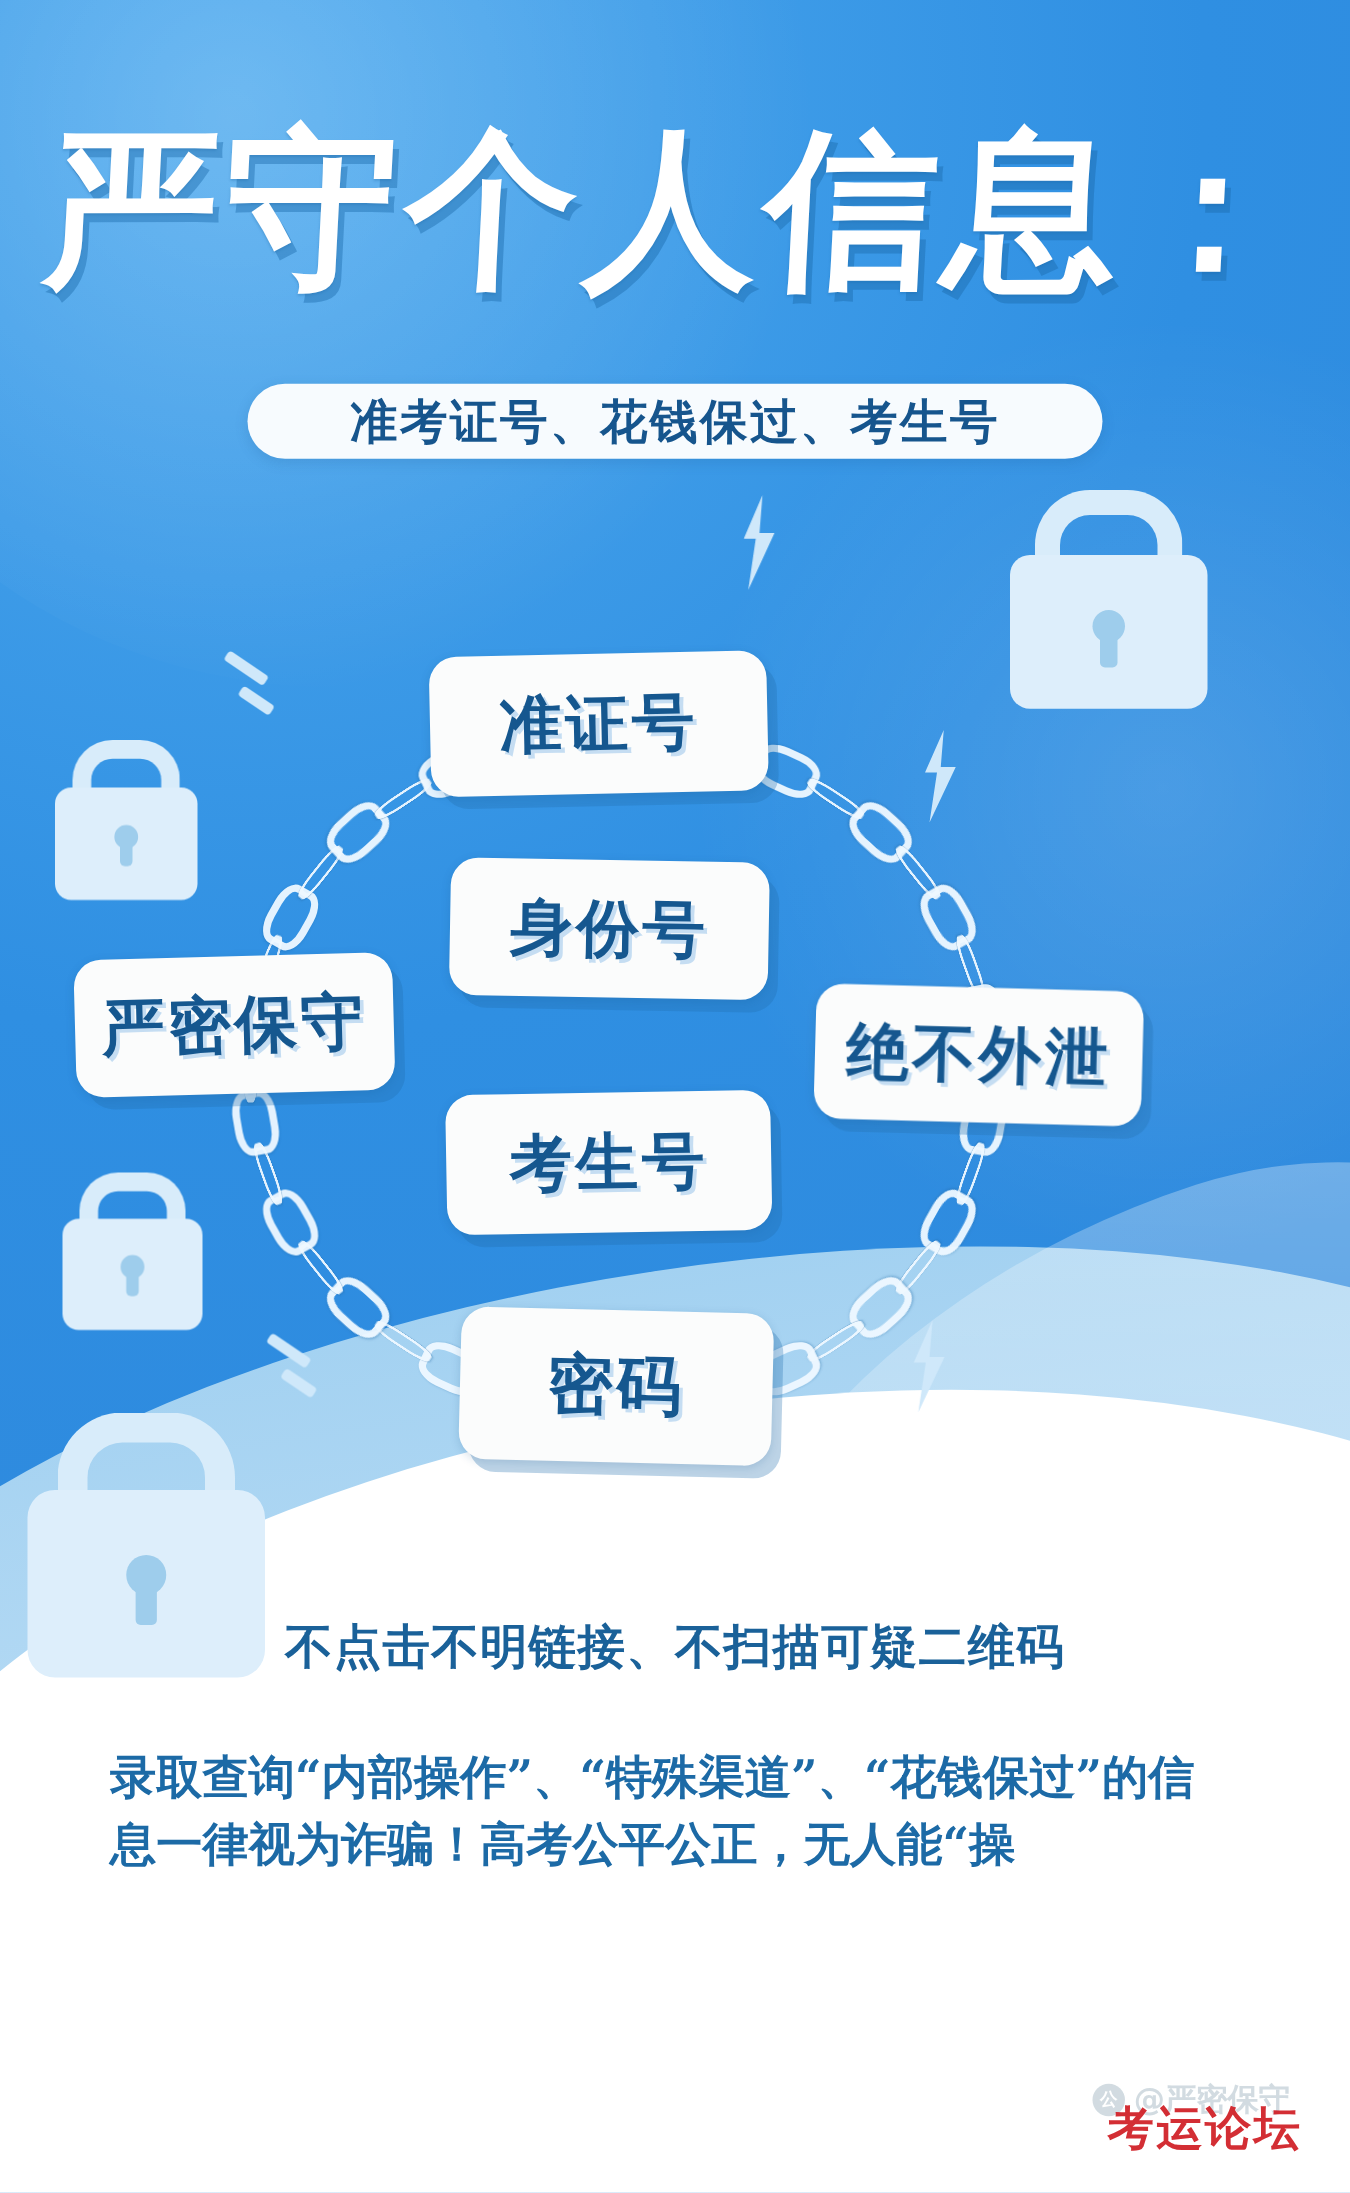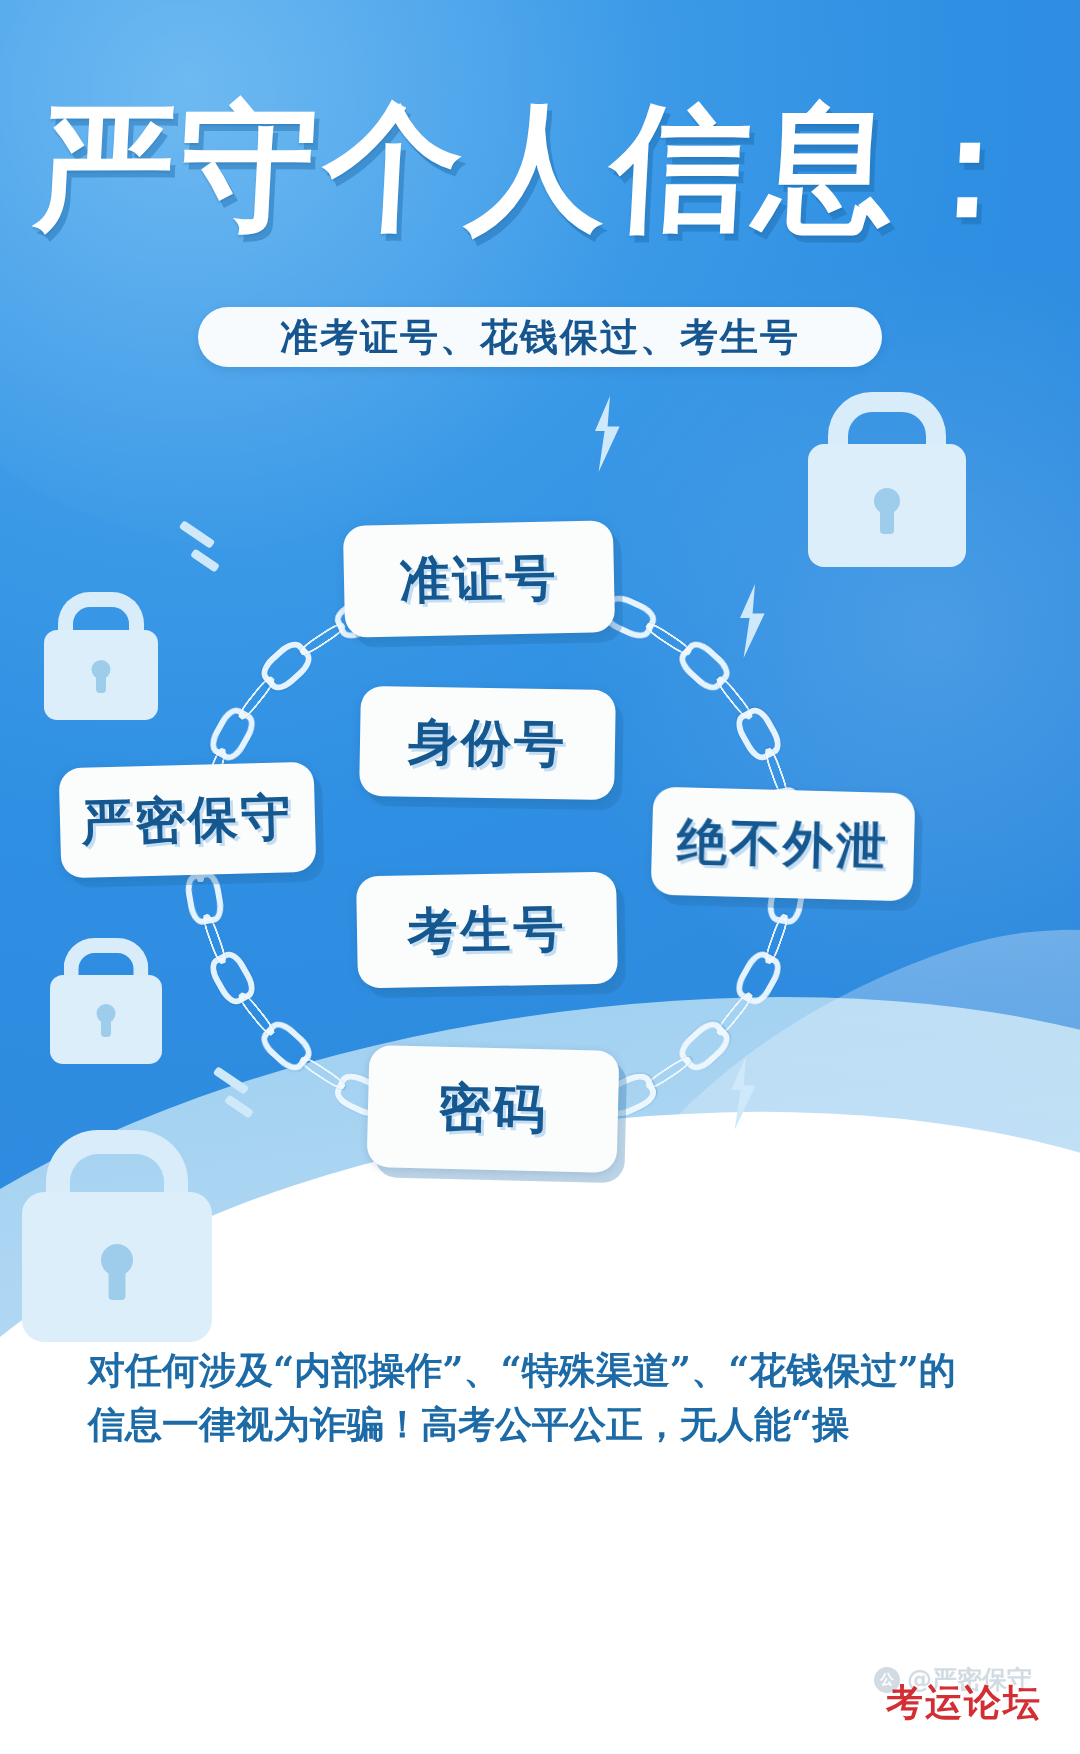--- a/index.html
+++ b/index.html
@@ -289,21 +289,22 @@
   </div>
 
   <div class="side-card side-left">
     <span>严密保守</span>
   </div>
   <div class="side-card side-right">
     <span>绝不外泄</span>
   </div>
 
   <div class="bottom-text">
-    <div class="bt-para p2">对任何涉及“内部操作”、“特殊渠道”、“花钱保过”的信息一律视为诈骗！高考公平公正，无人能“操</div>
+    <div class="bt-line-1">不点击不明链接、不扫描可疑二维码</div>
+    <div class="bt-para p2">录取查询“内部操作”、“特殊渠道”、“花钱保过”的信息一律视为诈骗！高考公平公正，无人能“操</div>
   </div>
 
   <div class="wm-handle">
     <span class="wm-badge">公</span>
     <span>@严密保守</span>
   </div>
   <div class="wm-red">考运论坛</div>
 
 </div>
 

